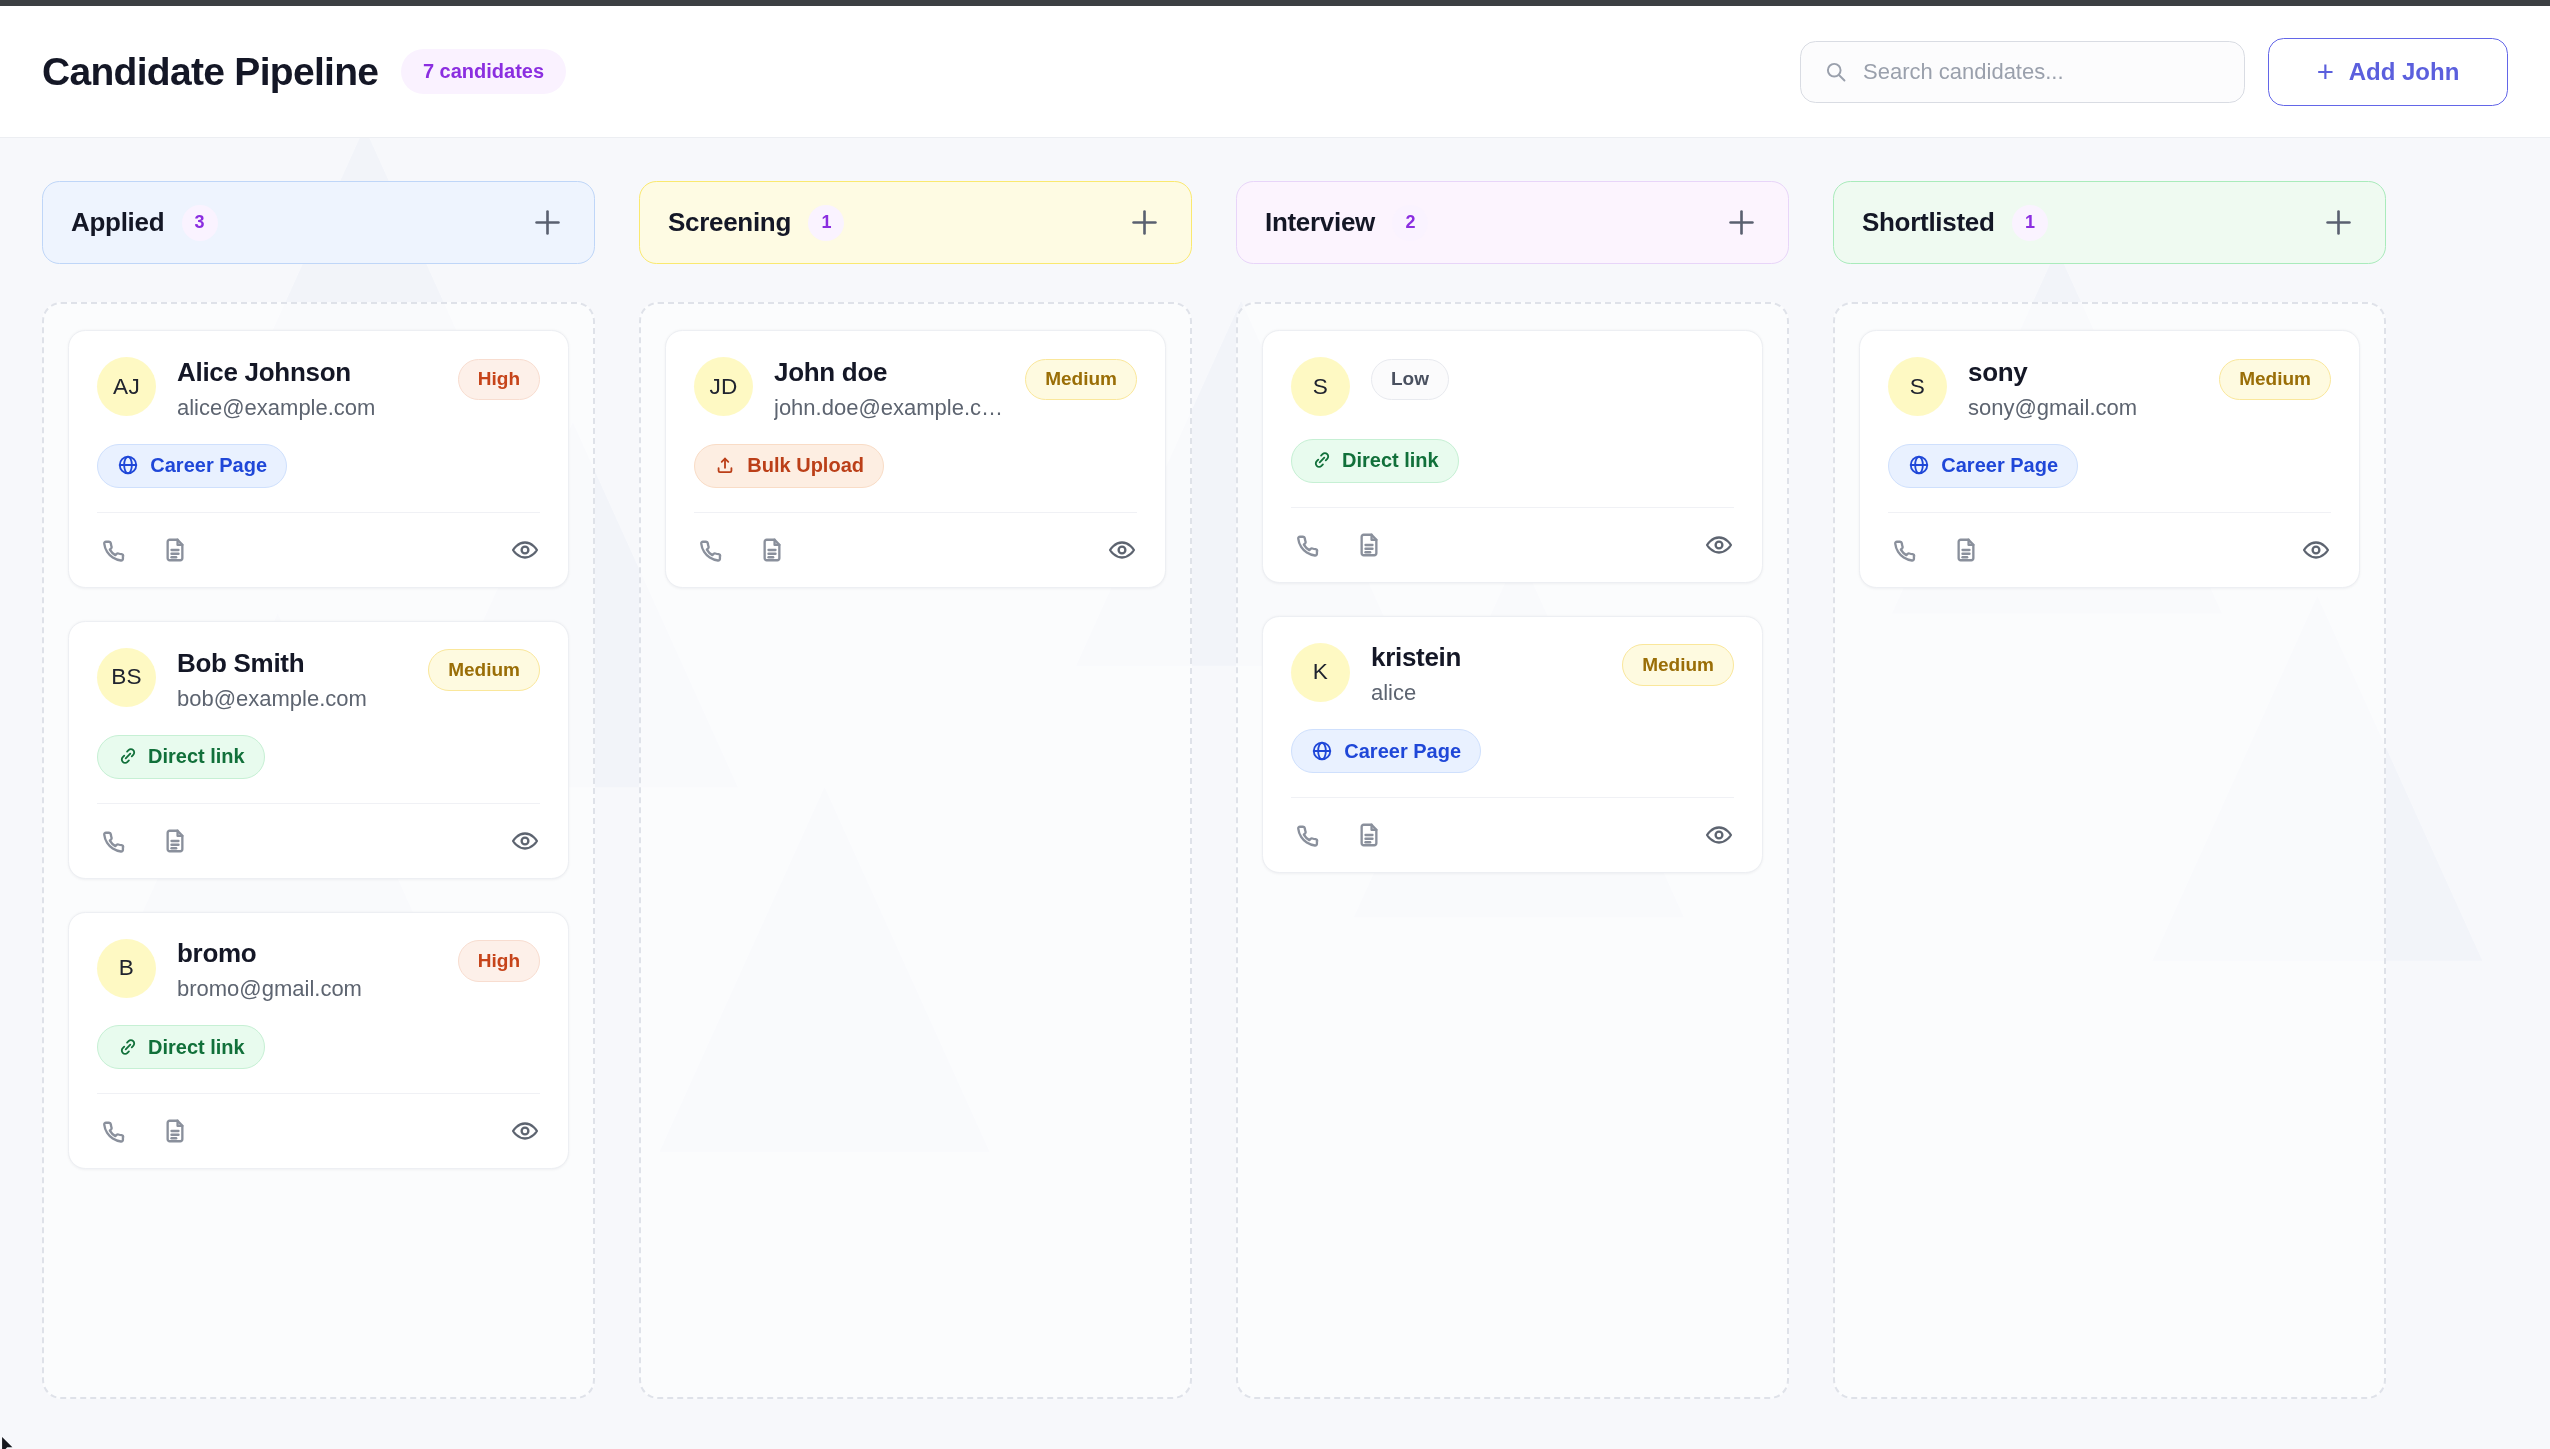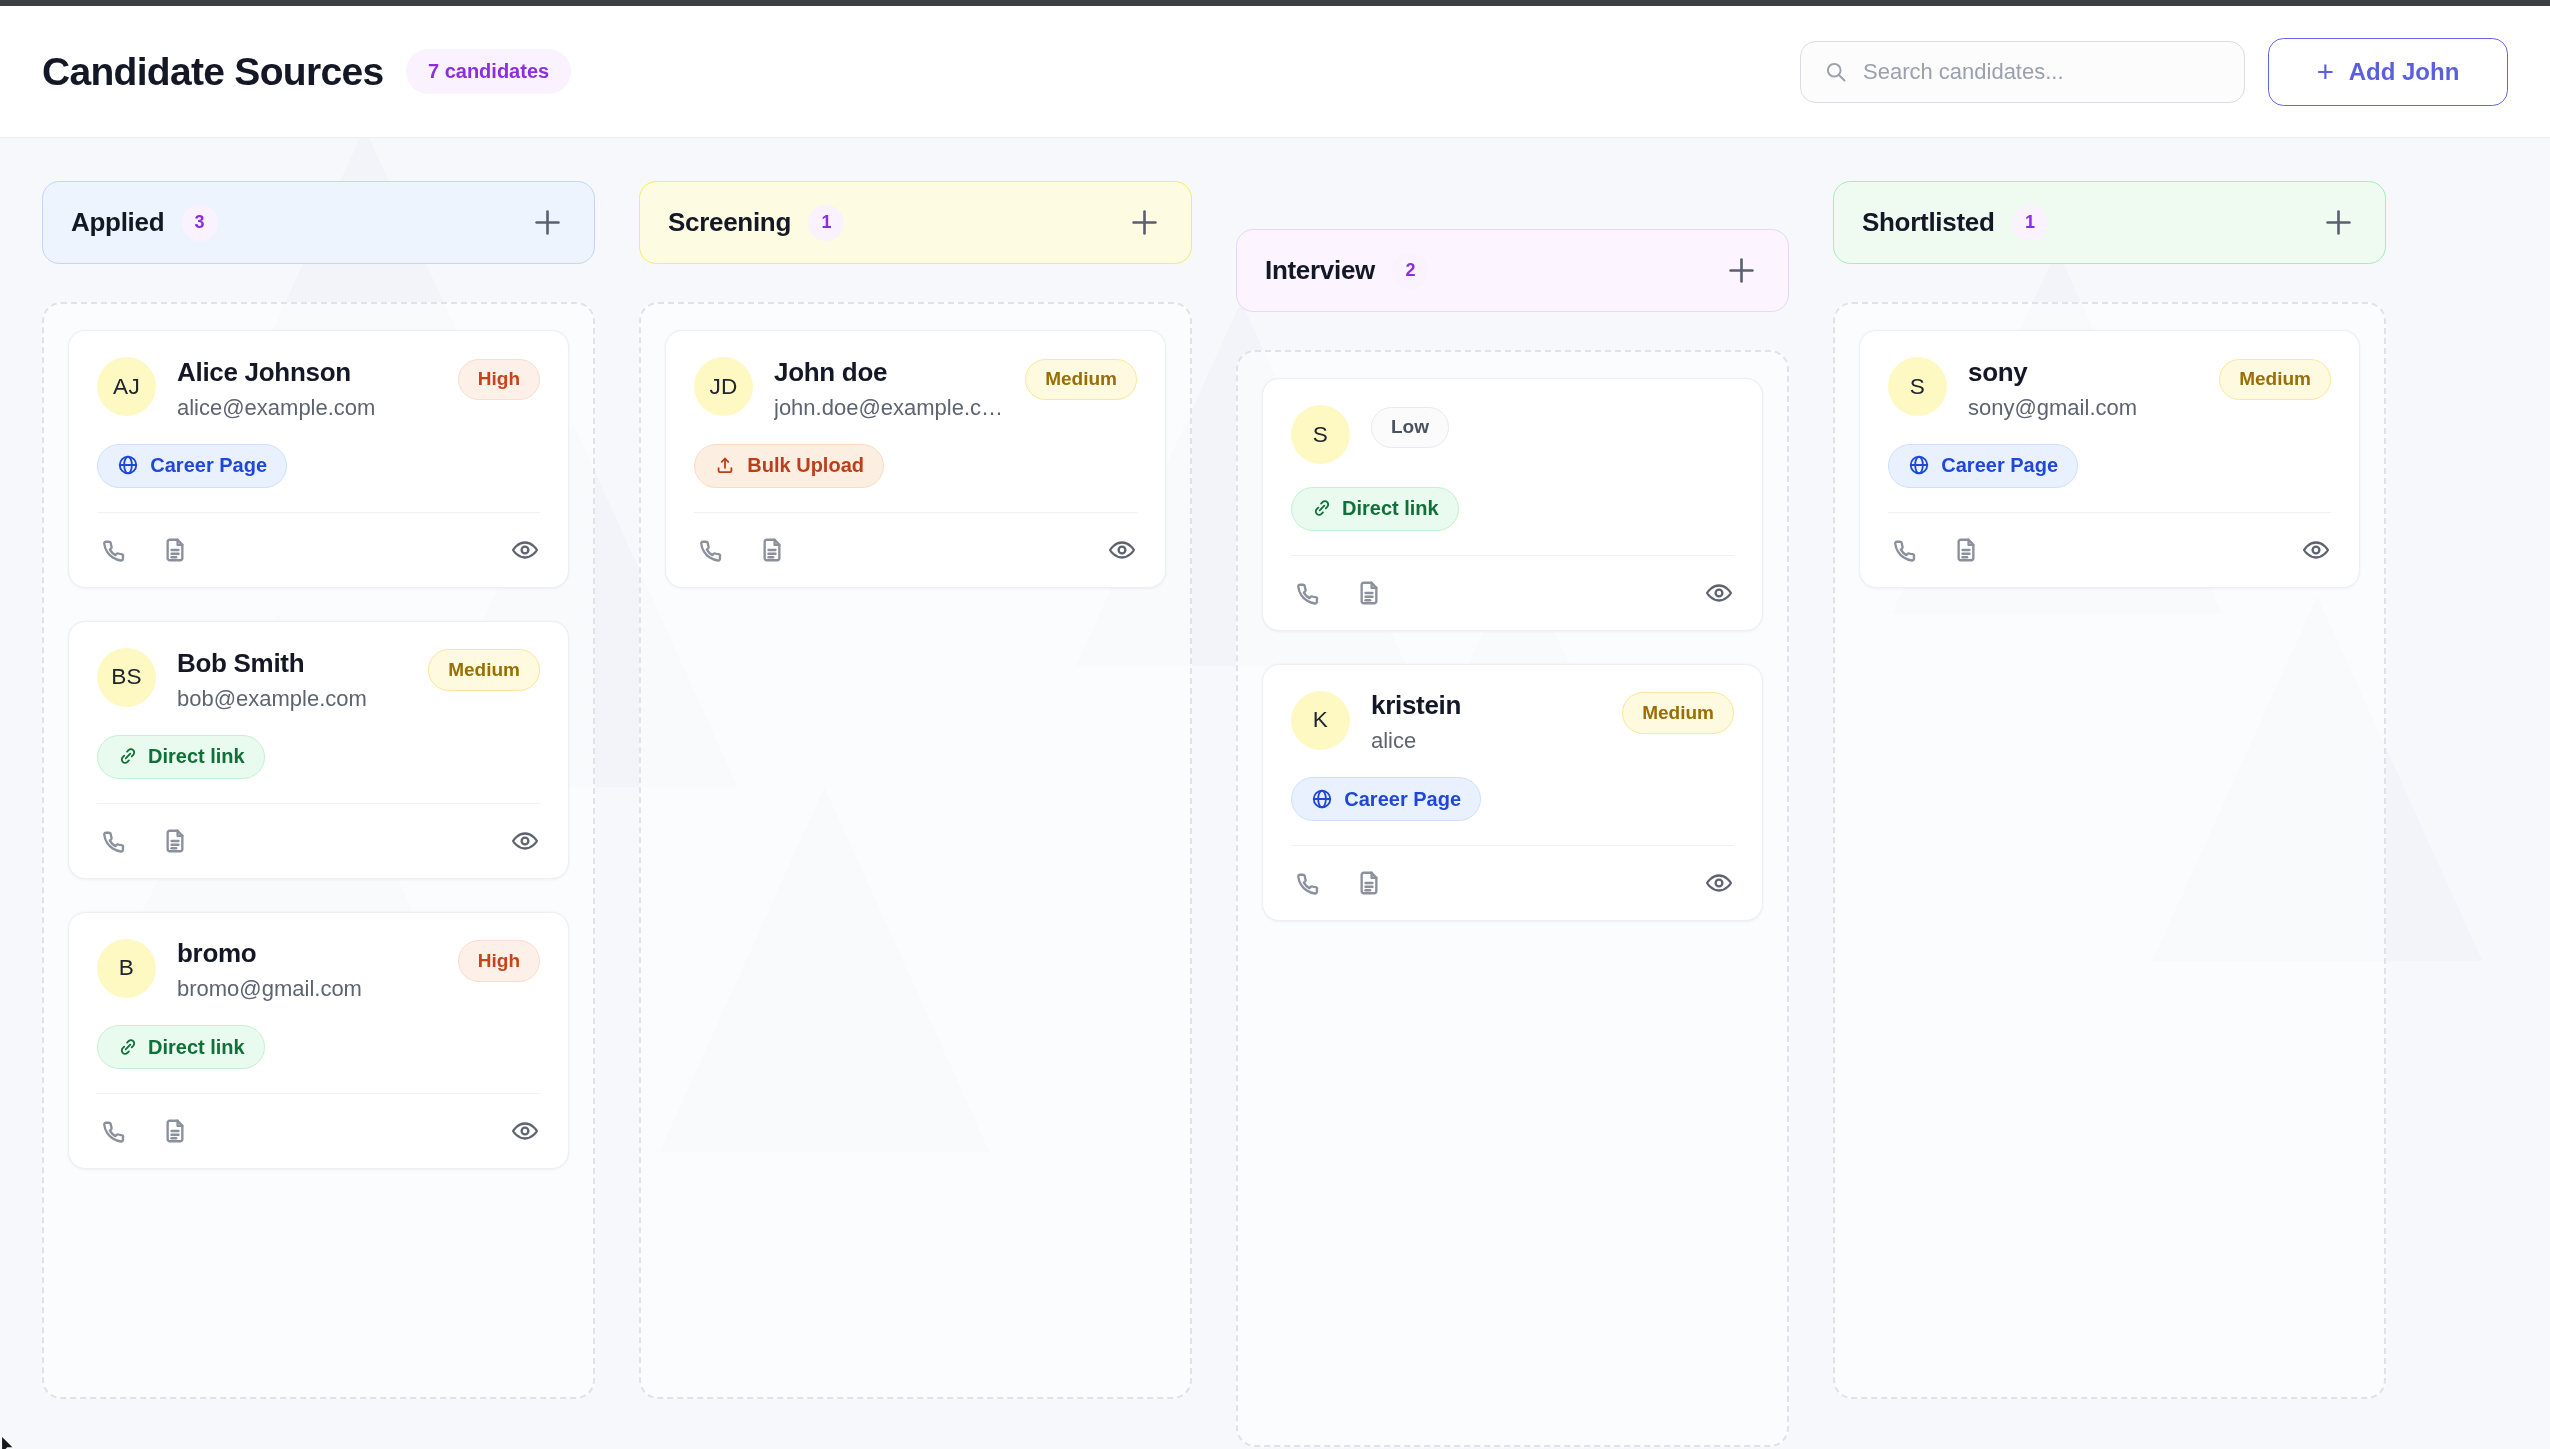--- a/index.html
+++ b/index.html
@@ -311,21 +311,21 @@
     <polygon points="1240,760 1430,340 1620,760"></polygon>
     <polygon points="1560,1050 1750,630 1940,1050"></polygon>
     <polygon points="2180,700 2370,280 2560,700"></polygon>
     <polygon points="2480,1100 2670,680 2860,1100"></polygon>
     <polygon points="760,1320 950,900 1140,1320"></polygon>
   </g>
 </svg>
 
 <div class="header">
   <div class="header-left">
-    <div class="page-title">Candidate Sources</div>
+    <div class="page-title">Candidate Pipeline</div>
     <div class="count-badge">7 candidates</div>
   </div>
 
   <div class="header-right">
     <div class="search-wrap">
       <span class="ico">
         <svg width="23.4" height="23.4" viewBox="0 0 24 24" fill="none" stroke="#9aa0ac" stroke-width="2" stroke-linecap="round">
           <circle cx="10.5" cy="10.5" r="6.5"></circle>
             <line x1="15.6" y1="15.6" x2="21" y2="21"></line>
         </svg>
@@ -524,21 +524,21 @@
          <span class="foot-ico foot-spacer">
               <svg width="28" height="28" viewBox="0 0 24 24" fill="none" stroke-width="2" stroke-linecap="round" stroke-linejoin="round" stroke="#5d6470">
                 <path d="M1.8 12S5.5 5.6 12 5.6 22.2 12 22.2 12 18.5 18.4 12 18.4 1.8 12 1.8 12z"></path>
                 <circle cx="12" cy="12" r="2.9"></circle>
               </svg>
             </span>
        </div></div>
       </div>
     </div>
     <div class="column">
-      <div class="col-header" style="background: rgb(252, 244, 254); border-color: rgb(232, 213, 249); margin-top: 48px;">
+      <div class="col-header" style="background: rgb(252, 244, 254); border-color: rgb(232, 213, 249);">
         <span class="col-title">Interview</span>
         <span class="col-count">2</span>
         <span class="col-add">
           <svg width="35" height="35" viewBox="0 0 24 24" fill="none" stroke="#5a6070" stroke-width="1.8" stroke-linecap="round">
             <line x1="12" y1="4.5" x2="12" y2="19.5"></line>
             <line x1="4.5" y1="12" x2="19.5" y2="12"></line>
           </svg>
         </span>
       </div>
       <div class="dropzone">

